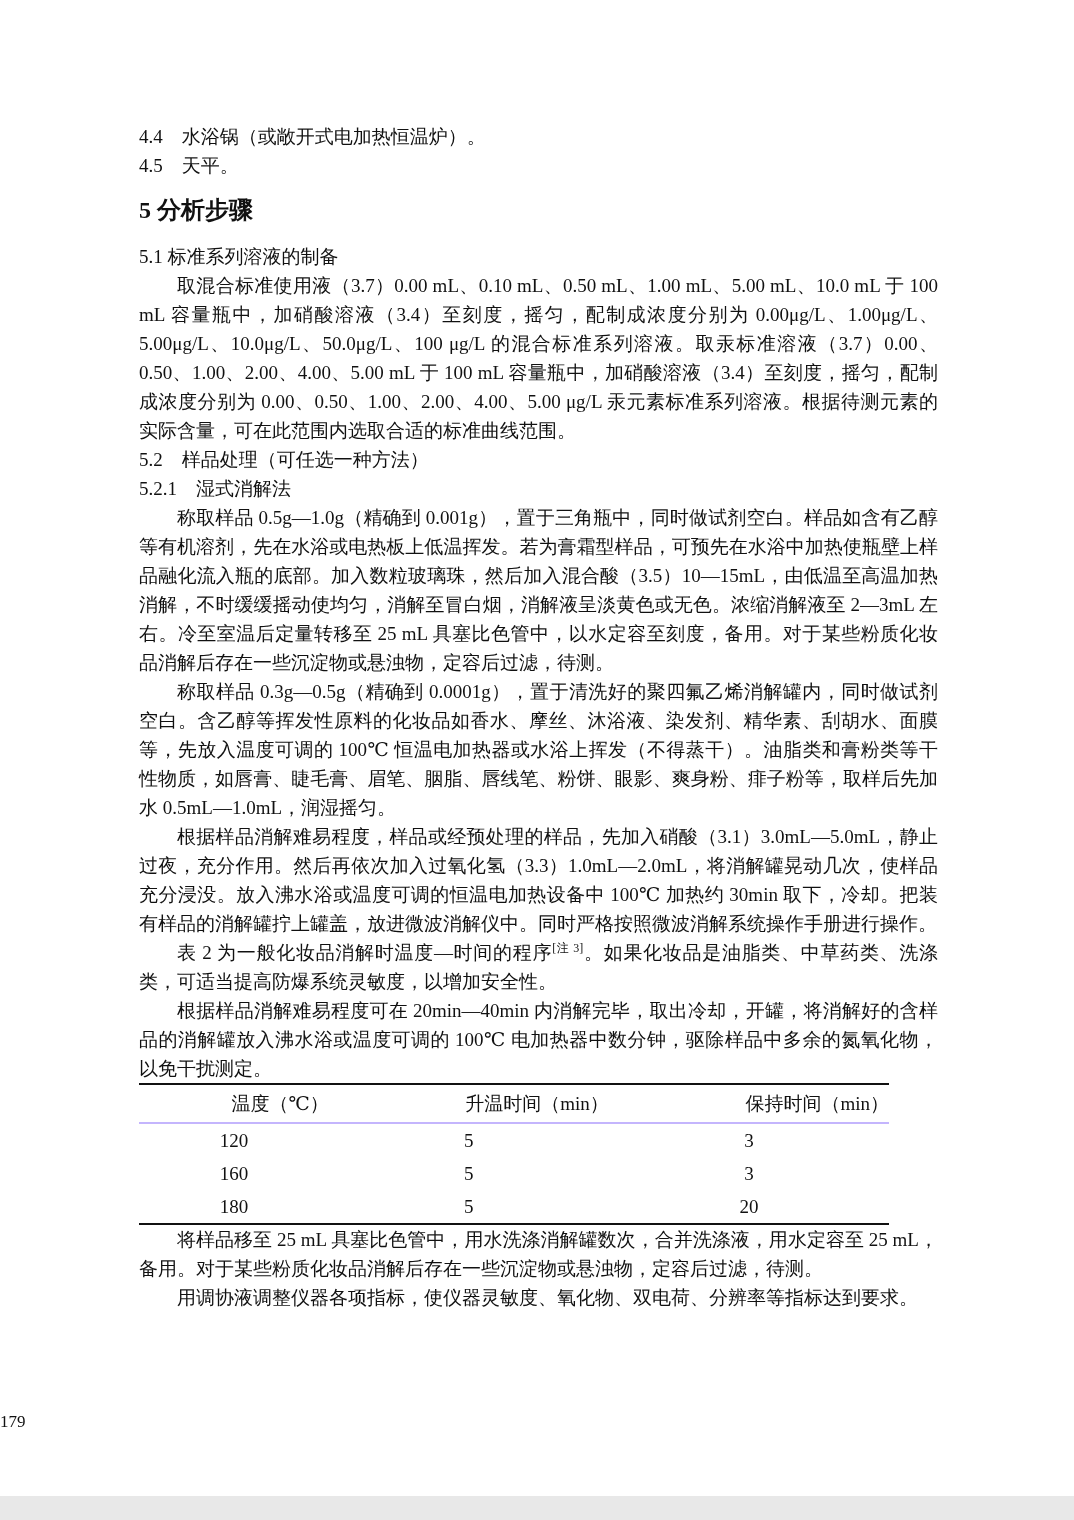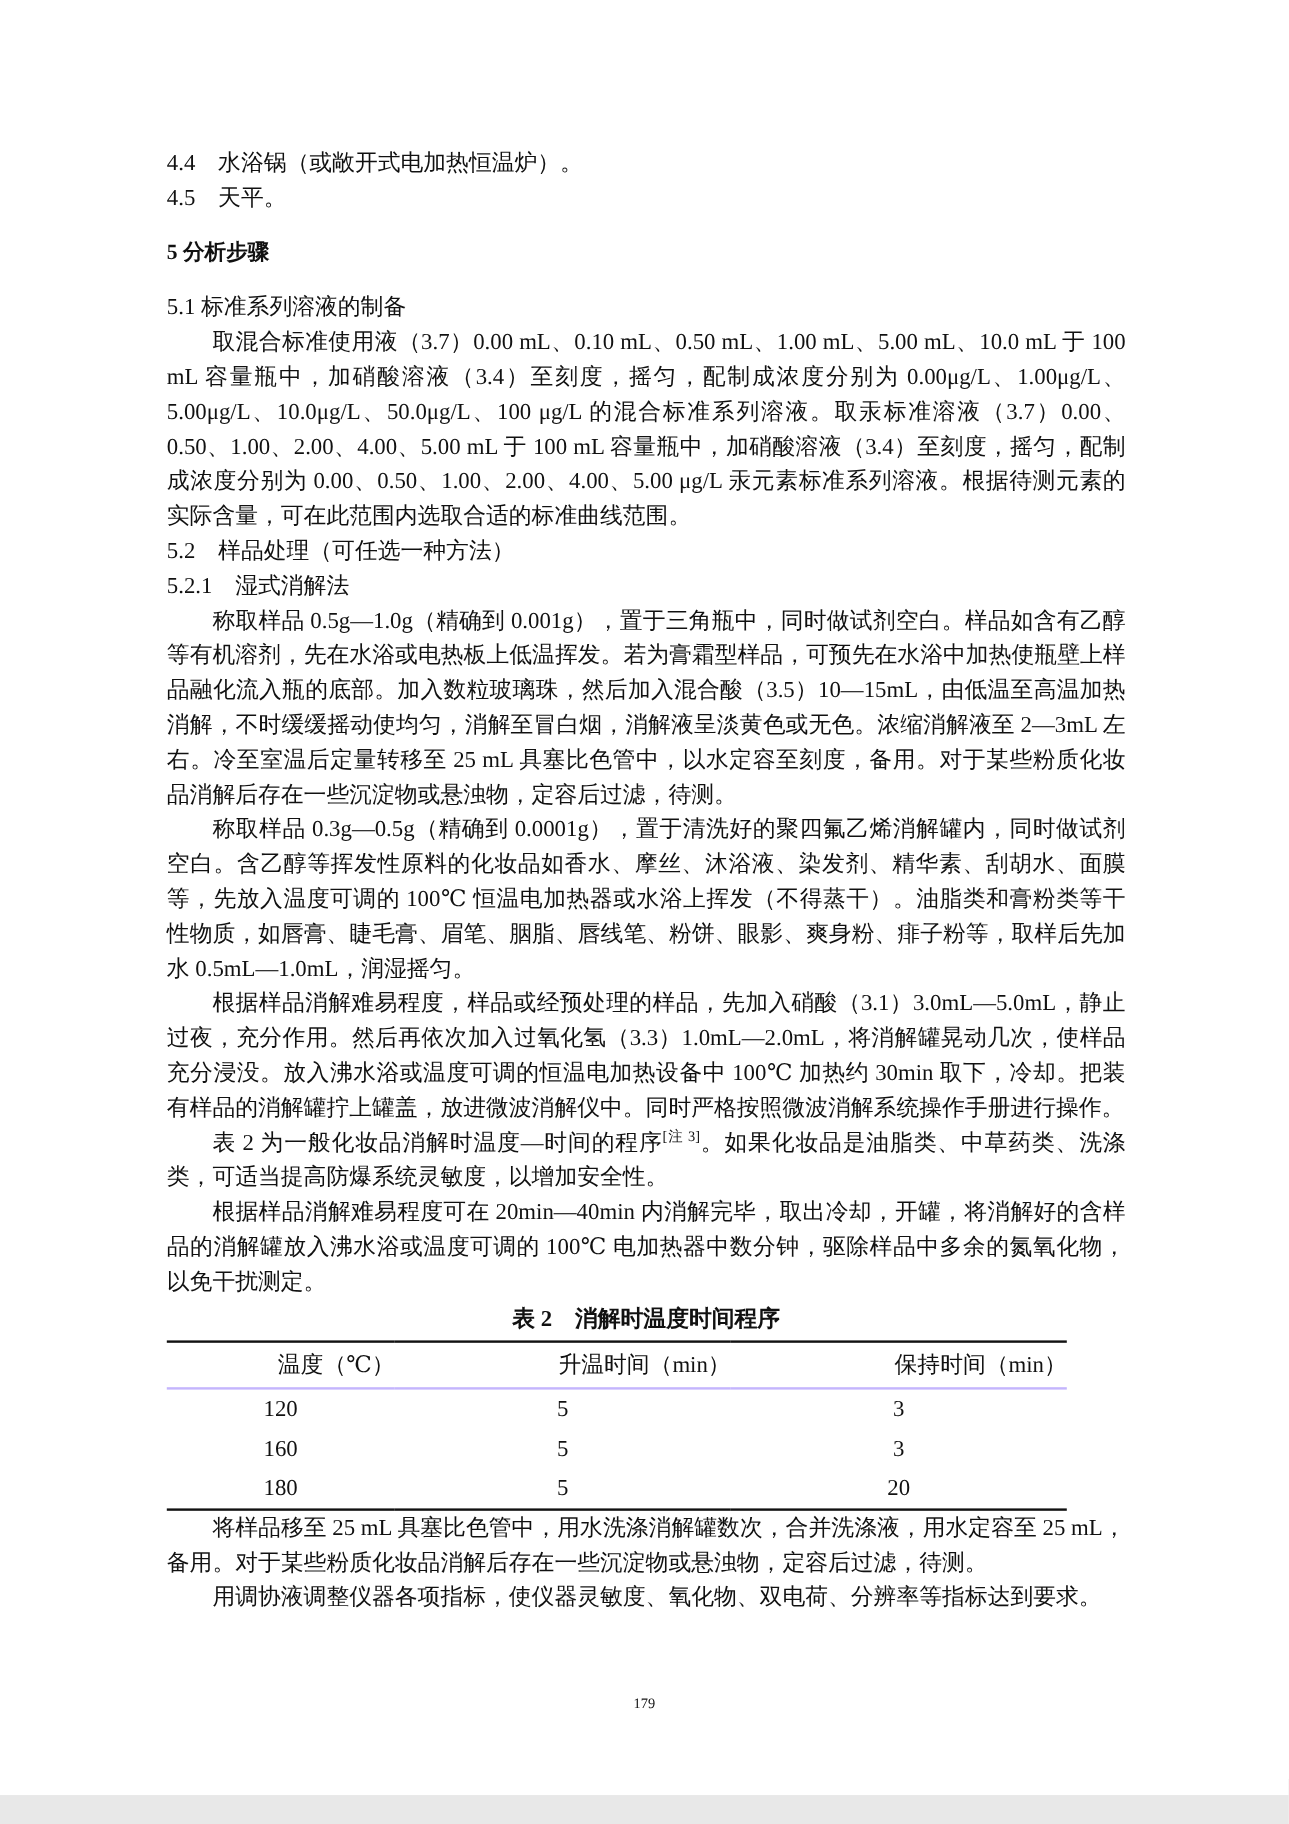--- a/index.html
+++ b/index.html
@@ -18,21 +18,21 @@
     left: 139px;
     top: 122px;
     width: 799px;
     font-size: 19px;
     line-height: 29px;
     text-align: justify;
   }
   .line { white-space: normal; }
   .heading1 {
     font-weight: bold;
-    font-size: 18px;
+    font-size: 24px;
     margin: 16px 0 17px 0;
   }
   p.body {
     margin: 0;
     text-indent: 2em;
   }
   p.body sup {
     font-size: 12px;
     line-height: 0;
   }
@@ -62,22 +62,22 @@
     padding: 0;
   }
   table.t2 tr.last td {
     border-bottom: 2px solid #111;
   }
   .footer {
     position: absolute;
     left: 0;
     width: 100%;
     top: 1412px;
-    text-align: center;
-    font-size: 12px;
+    text-align: left;
+    font-size: 17px;
   }
 </style>
 </head>
 <body>
 
 <div class="page">
   <div class="content">
 
     <div class="line">4.4　水浴锅（或敞开式电加热恒温炉）。</div>
     <div class="line">4.5　天平。</div>
@@ -91,21 +91,20 @@
     <div class="line">5.2.1　湿式消解法</div>
     <p class="body">称取样品 0.5g—1.0g（精确到 0.001g），置于三角瓶中，同时做试剂空白。样品如含有乙醇等有机溶剂，先在水浴或电热板上低温挥发。若为膏霜型样品，可预先在水浴中加热使瓶壁上样品融化流入瓶的底部。加入数粒玻璃珠，然后加入混合酸（3.5）10—15mL，由低温至高温加热消解，不时缓缓摇动使均匀，消解至冒白烟，消解液呈淡黄色或无色。浓缩消解液至 2—3mL 左右。冷至室温后定量转移至 25 mL 具塞比色管中，以水定容至刻度，备用。对于某些粉质化妆品消解后存在一些沉淀物或悬浊物，定容后过滤，待测。</p>
 
     <p class="body">称取样品 0.3g—0.5g（精确到 0.0001g），置于清洗好的聚四氟乙烯消解罐内，同时做试剂空白。含乙醇等挥发性原料的化妆品如香水、摩丝、沐浴液、染发剂、精华素、刮胡水、面膜等，先放入温度可调的 100℃ 恒温电加热器或水浴上挥发（不得蒸干）。油脂类和膏粉类等干性物质，如唇膏、睫毛膏、眉笔、胭脂、唇线笔、粉饼、眼影、爽身粉、痱子粉等，取样后先加水 0.5mL—1.0mL，润湿摇匀。</p>
     <p class="body">根据样品消解难易程度，样品或经预处理的样品，先加入硝酸（3.1）3.0mL—5.0mL，静止过夜，充分作用。然后再依次加入过氧化氢（3.3）1.0mL—2.0mL，将消解罐晃动几次，使样品充分浸没。放入沸水浴或温度可调的恒温电加热设备中 100℃ 加热约 30min 取下，冷却。把装有样品的消解罐拧上罐盖，放进微波消解仪中。同时严格按照微波消解系统操作手册进行操作。</p>
 
     <p class="body"><span>表 2 为一般化妆品消解时温度—时间的程序</span><sup>[注 3]</sup><span>。如果化妆品是油脂类、中草药类、洗涤类，可适当提高防爆系统灵敏度，以增加安全性。</span></p>
 
     <p class="body">根据样品消解难易程度可在 20min—40min 内消解完毕，取出冷却，开罐，将消解好的含样品的消解罐放入沸水浴或温度可调的 100℃ 电加热器中数分钟，驱除样品中多余的氮氧化物，以免干扰测定。</p>
 
-    <div class="table-caption">表 2　消解时温度时间程序</div>
     <table class="t2">
       <thead>
         <tr>
           <th>温度（℃）</th>
           <th>升温时间（min）</th>
           <th>保持时间（min）</th>
         </tr>
       </thead>
       <tbody>
         <tr>

